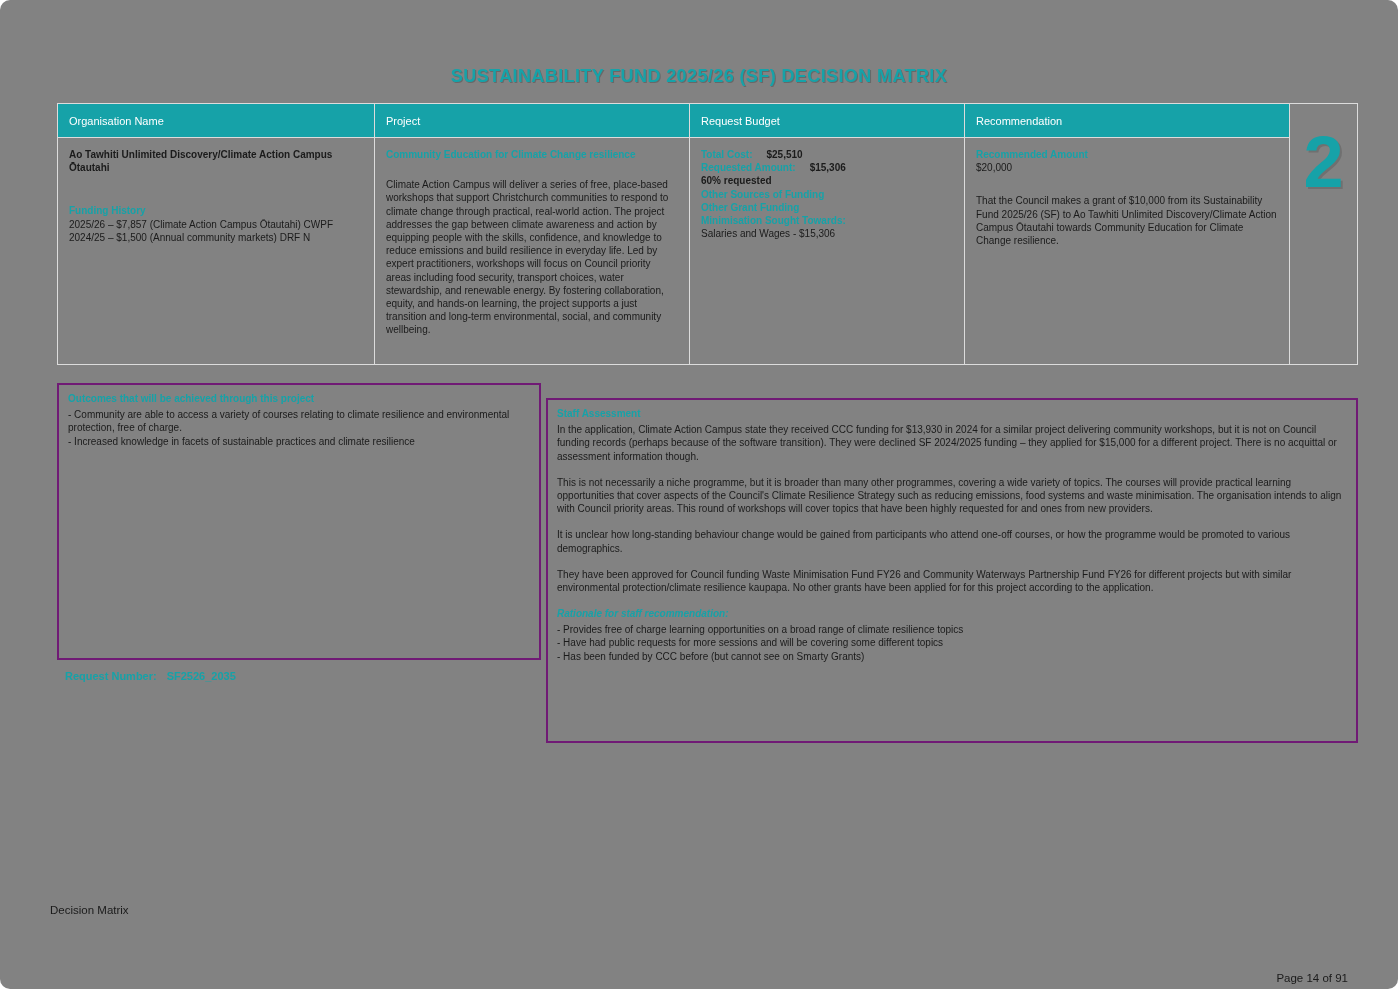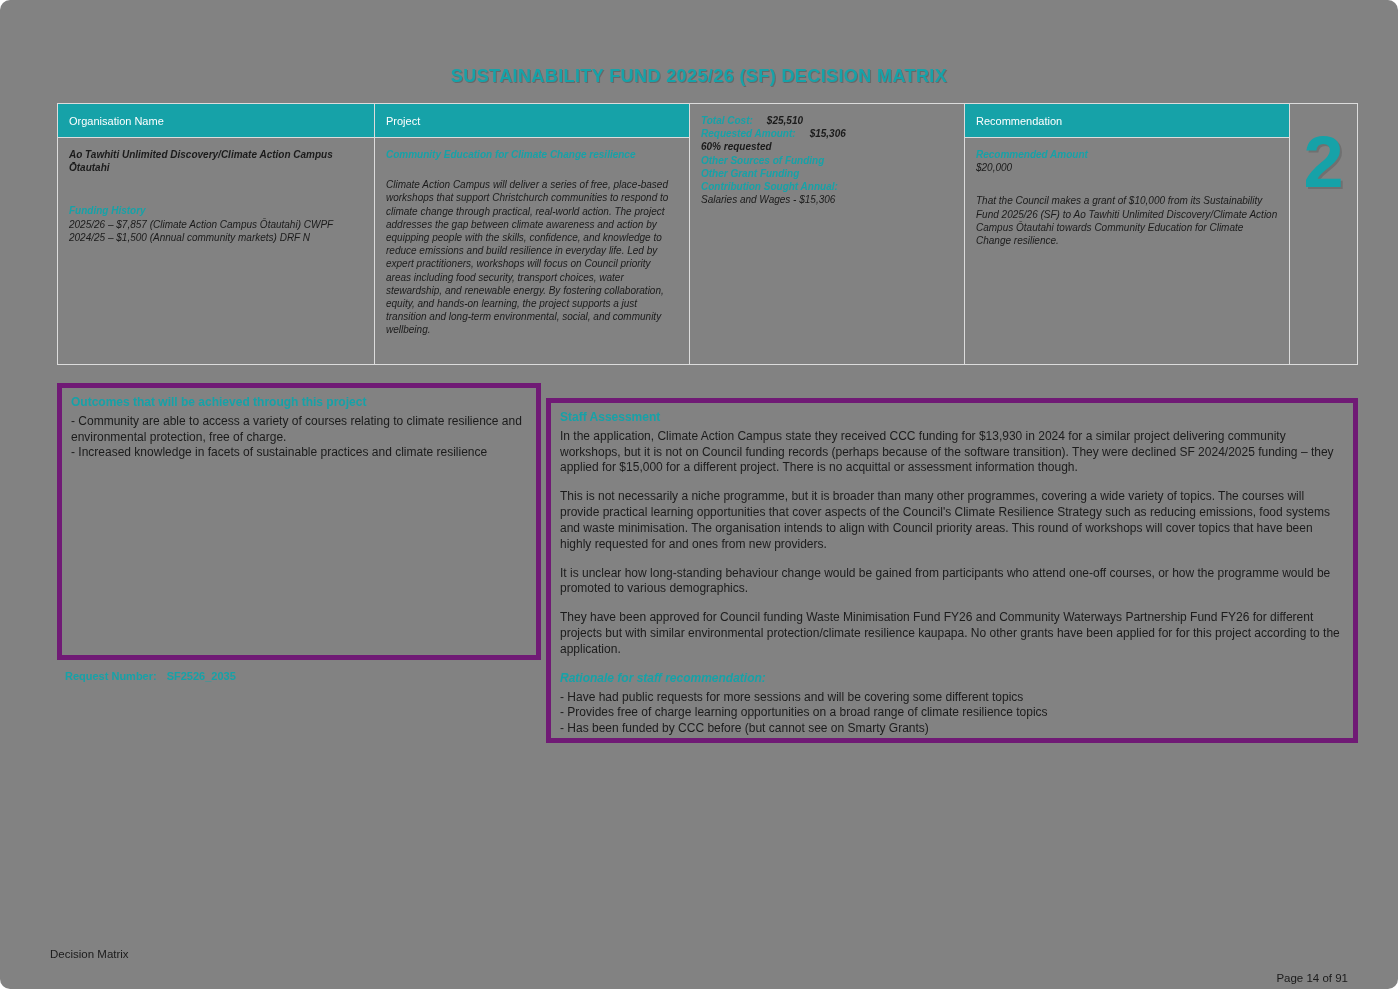--- a/index.html
+++ b/index.html
@@ -20,51 +20,51 @@
   .col-org  { width:318px; }
   .col-proj { width:315px; }
   .col-req  { width:275px; }
   .col-rec  { width:325px; }
   .col-num  { width:68px; }
   .th {
     height:34px; flex:0 0 34px; background:#16a2a8; color:#ffffff;
     font-weight:normal; font-size:11px; padding:0 11px; display:flex; align-items:center;
     border-bottom:1px solid #dcdcdc; box-sizing:border-box;
   }
-  .td { flex:1; padding:10px 11px; font-size:10px; line-height:1.32; box-sizing:border-box;font-style:italic; }
+  .td { flex:1; padding:10px 11px; font-size:10px; line-height:1.32; box-sizing:border-box; }
   .td p { margin:0; }
   .teal { color:#16a2a8; }
   .bold { font-weight:bold;margin-top:30px; }
   .org-name { font-weight:bold; }
   .fh-label { margin-top:30px !important; }
   .proj-title { margin-bottom:17px !important; }
   .proj-desc { }
   .rb-row { margin-bottom:12px; }
   .rb-val { margin-left:14px; font-weight:bold; color:#1b1b1b; }
   .rb-pct { margin-bottom:8px; font-weight:bold; }
   .rb-osf { margin-bottom:34px; }
   .rb-ogf { margin-bottom:22px; }
   .rb-cst { margin-bottom:4px; }
   .rec-amount { margin-bottom:20px !important; }
   
-  .box { position:absolute; box-sizing:border-box; border:5px solid #701a75; padding:7px 9px; font-size:12px; line-height:1.32; }
+  .box { position:absolute; box-sizing:border-box; border:2px solid #701a75; padding:7px 9px; font-size:10px; line-height:1.32; }
   .box p { margin:0; }
   .outcomes-box { left:57px; top:383px; width:484px; height:277px; }
   .staff-box { left:546px; top:398px; width:812px; height:345px; }
   .box-h { font-weight:bold; color:#16a2a8; margin-bottom:3px !important; }
   .para { margin-bottom:13px !important; }
   .rationale-h { font-weight:bold; font-style:italic; color:#16a2a8; margin-top:10px !important; margin-bottom:3px !important; }
   .big-number {
     margin-top:22px; text-align:center; color:#16a2a8; font-weight:bold;
     font-size:72px; line-height:1; font-family:"Liberation Sans", sans-serif;
     text-shadow:2px 2px 0 rgba(100,100,100,0.6);
   }
   .request-number { position:absolute; left:65px; top:670px; font-size:11px; font-weight:bold; color:#16a2a8; }
   .request-number .rn-val { margin-left:10px; }
-  .footer-left  { position:absolute; left:50px;  top:948px; font-size:11.5px; color:#1b1b1b; }
+  .footer-left  { position:absolute; left:50px;  top:904px; font-size:11.5px; color:#1b1b1b; }
   .footer-right { position:absolute; right:50px; top:972px; font-size:11.5px; color:#1b1b1b; }
 </style>
 </head>
 <body>
 
 <div class="canvas">
 
   <h1 class="title">SUSTAINABILITY FUND 2025/26 (SF) DECISION MATRIX</h1>
 
   <div class="matrix-table">
@@ -81,27 +81,28 @@
 
     <div class="col col-proj">
       <div class="th">Project</div>
       <div class="td">
         <p class="teal bold proj-title">Community Education for Climate Change resilience</p>
         <p class="proj-desc">Climate Action Campus will deliver a series of free, place-based workshops that support Christchurch communities to respond to climate change through practical, real-world action. The project addresses the gap between climate awareness and action by equipping people with the skills, confidence, and knowledge to reduce emissions and build resilience in everyday life. Led by expert practitioners, workshops will focus on Council priority areas including food security, transport choices, water stewardship, and renewable energy. By fostering collaboration, equity, and hands-on learning, the project supports a just transition and long-term environmental, social, and community wellbeing.</p>
       </div>
     </div>
 
     <div class="col col-req">
+      <div class="th">Request Budget</div>
       <div class="td">
         <p class="rb-row"><span class="teal bold">Total Cost:</span><span class="rb-val">$25,510</span></p>
         <p class="rb-row"><span class="teal bold">Requested Amount:</span><span class="rb-val">$15,306</span></p>
         <p class="rb-pct">60% requested</p>
         <p class="teal bold rb-osf">Other Sources of Funding</p>
         <p class="teal bold rb-ogf">Other Grant Funding</p>
-        <p class="teal bold rb-cst">Contribution Sought Annual:</p>
+        <p class="teal bold rb-cst">Minimisation Sought Towards:</p>
         <p>Salaries and Wages - $15,306</p>
       </div>
     </div>
 
     <div class="col col-rec">
       <div class="th">Recommendation</div>
       <div class="td">
         <p class="teal bold">Recommended Amount</p>
         <p class="rec-amount">$20,000</p>
         <p>That the Council makes a grant of $10,000 from its Sustainability Fund 2025/26 (SF) to Ao Tawhiti Unlimited Discovery/Climate Action Campus Ōtautahi towards Community Education for Climate Change resilience.</p>
@@ -120,22 +121,22 @@
     <p>- Increased knowledge in facets of sustainable practices and climate resilience</p>
   </div>
 
   <div class="box staff-box">
     <p class="box-h">Staff Assessment</p>
     <p class="para">In the application, Climate Action Campus state they received CCC funding for $13,930 in 2024 for a similar project delivering community workshops, but it is not on Council funding records (perhaps because of the software transition). They were declined SF 2024/2025 funding – they applied for $15,000 for a different project. There is no acquittal or assessment information though.</p>
     <p class="para">This is not necessarily a niche programme, but it is broader than many other programmes, covering a wide variety of topics. The courses will provide practical learning opportunities that cover aspects of the Council's Climate Resilience Strategy such as reducing emissions, food systems and waste minimisation. The organisation intends to align with Council priority areas. This round of workshops will cover topics that have been highly requested for and ones from new providers.</p>
     <p class="para">It is unclear how long-standing behaviour change would be gained from participants who attend one-off courses, or how the programme would be promoted to various demographics.</p>
     <p class="para">They have been approved for Council funding Waste Minimisation Fund FY26 and Community Waterways Partnership Fund FY26 for different projects but with similar environmental protection/climate resilience kaupapa. No other grants have been applied for for this project according to the application.</p>
     <p class="rationale-h">Rationale for staff recommendation:</p>
+    <p>- Provides free of charge learning opportunities on a broad range of climate resilience topics</p>
     <p>- Have had public requests for more sessions and will be covering some different topics</p>
-    <p>- Provides free of charge learning opportunities on a broad range of climate resilience topics</p>
     <p>- Has been funded by CCC before (but cannot see on Smarty Grants)</p>
   </div>
 
   <div class="request-number">
     <span>Request Number:</span><span class="rn-val">SF2526_2035</span>
   </div>
 
   <div class="footer-left">Decision Matrix</div>
   <div class="footer-right">Page 14 of 91</div>
 

